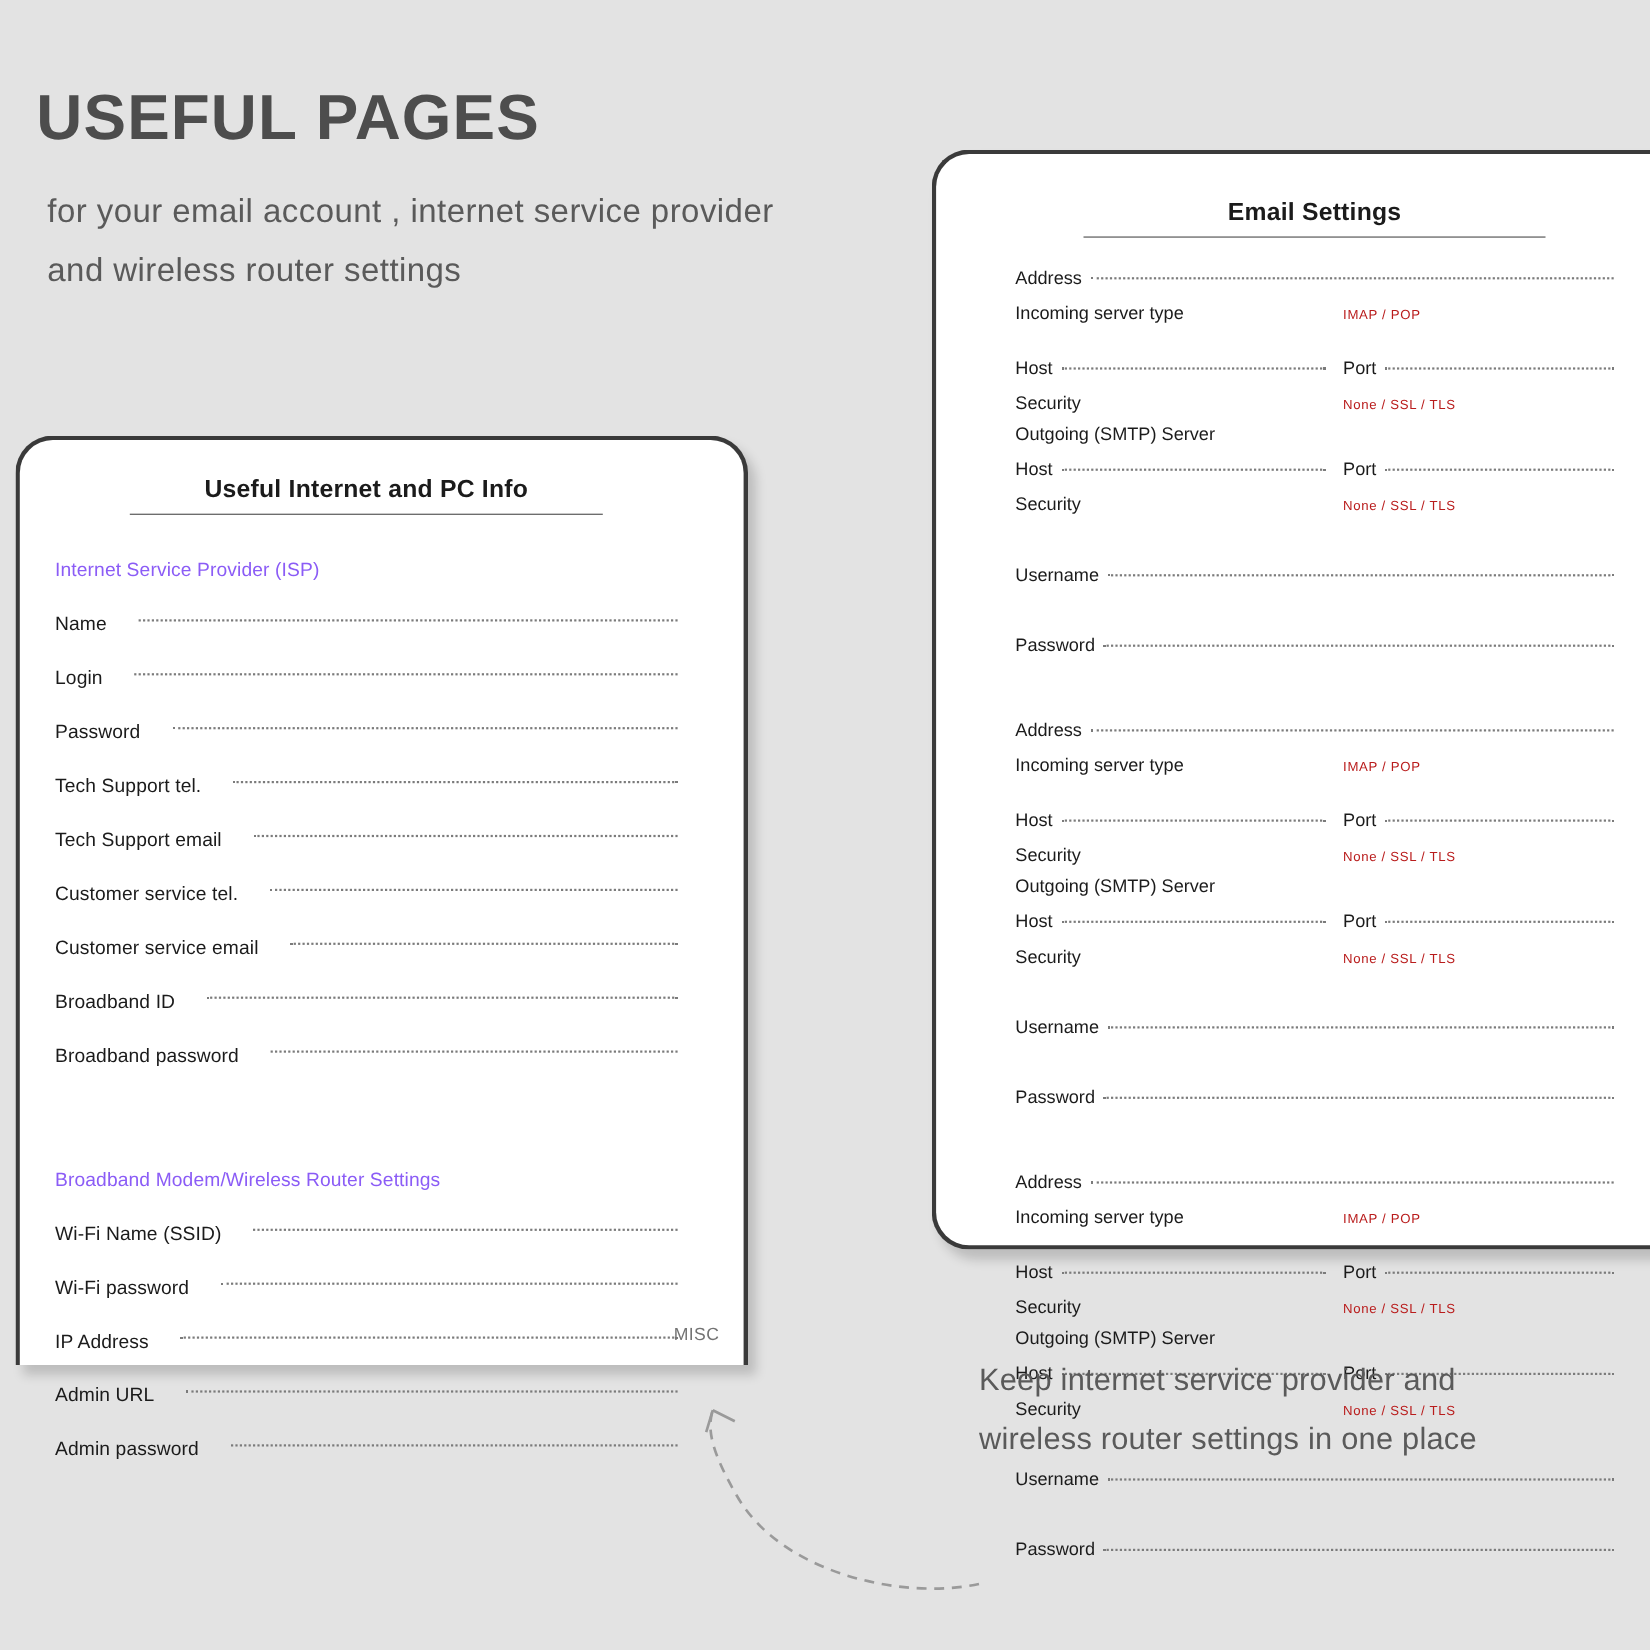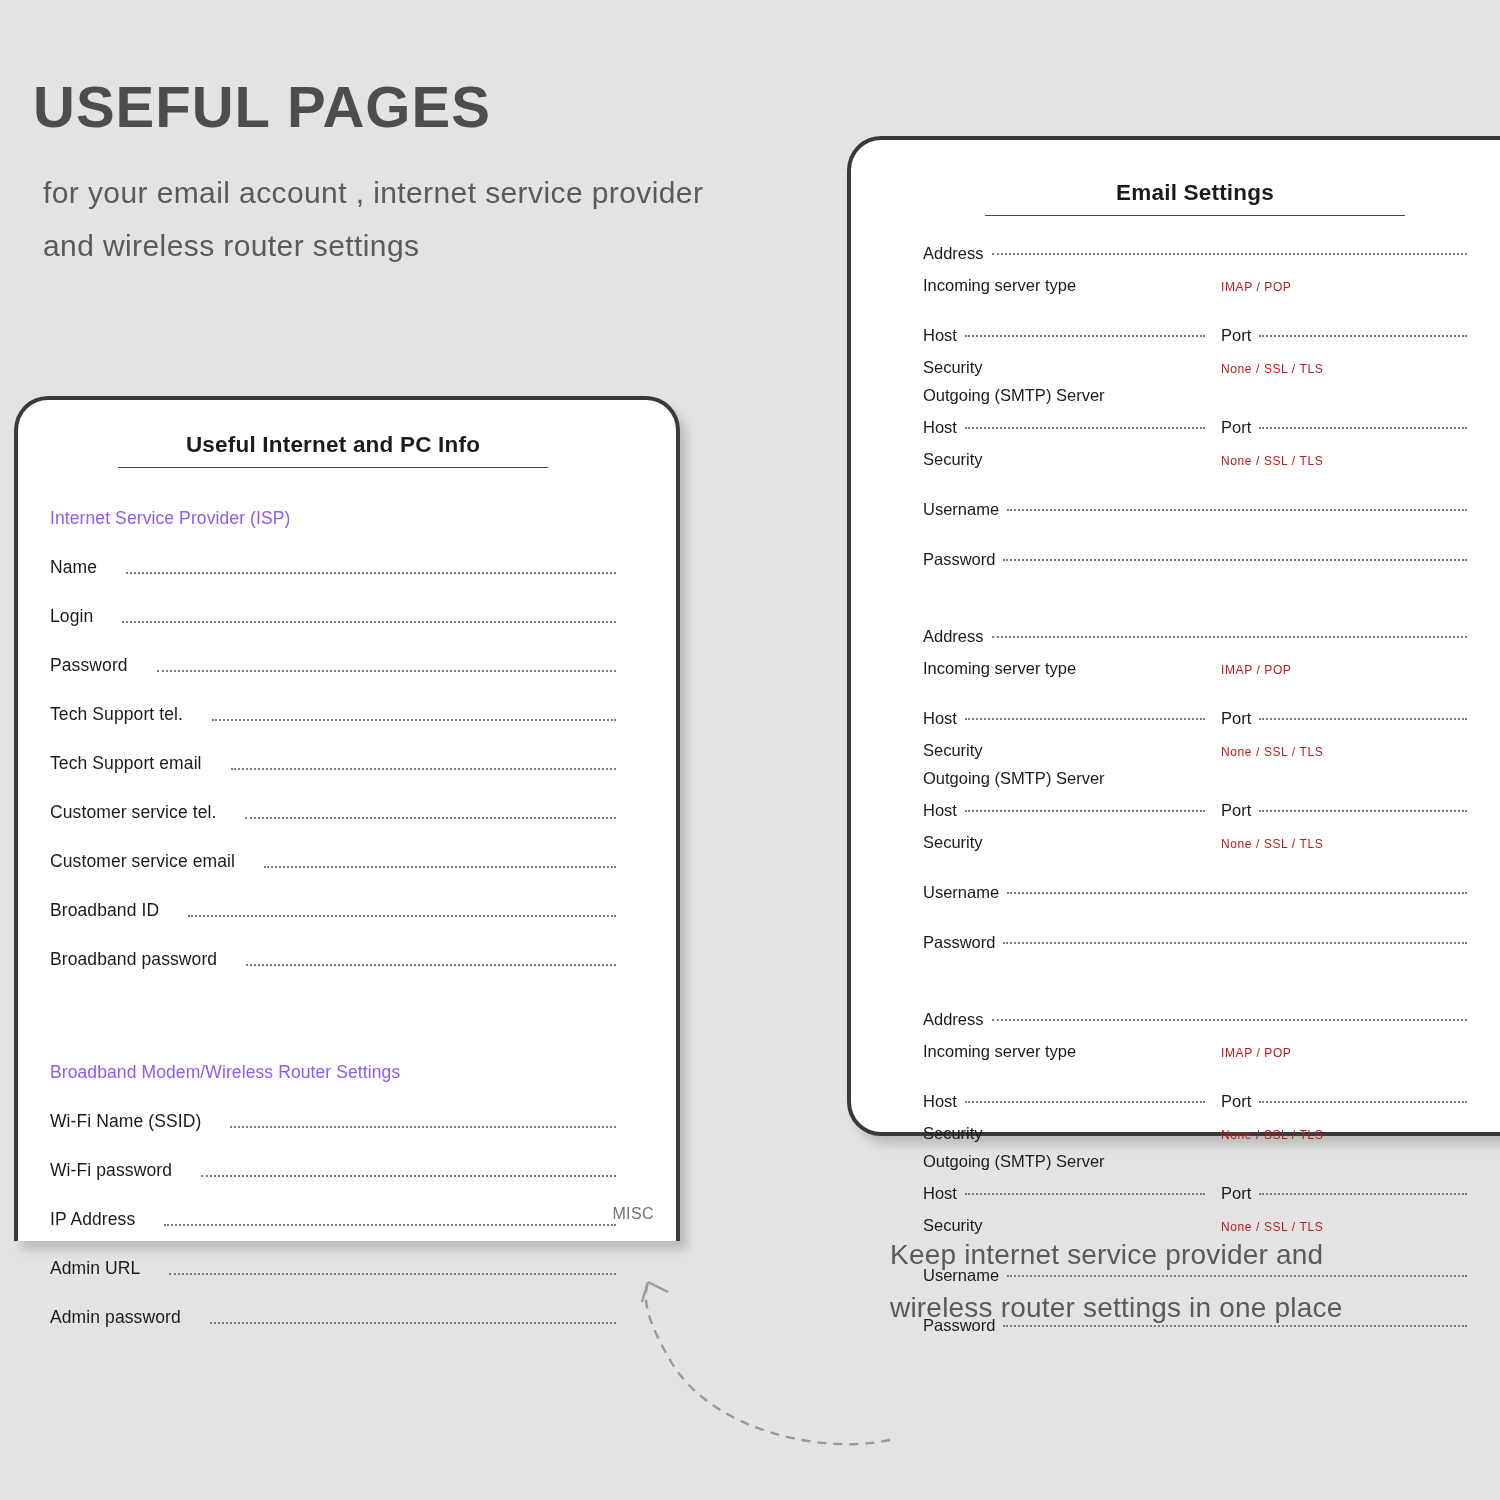--- a/index.html
+++ b/index.html
@@ -85,21 +85,21 @@
   .lp-inner .title-rule { width: 430px; }
 
   .section-label {
     font-size: 17.5px;
     color: #8b5cf6;
     margin-top: 40px;
     letter-spacing: 0.1px;
   }
   .field-row {
     display: flex;
-    align-items: flex-end;
+    align-items: center;
     margin-top: 28px;
     white-space: nowrap;
     gap: 20px;
   }
   .field-label {
     font-size: 17.5px;
     color: #1b1b1b;
     letter-spacing: 0.1px;
     flex: 0 0 auto;
   }
@@ -126,21 +126,21 @@
   .rp-inner {
     padding: 40px 40px 0 72px;
   }
   .rp-inner .title-rule { width: 420px; }
 
   .em-block { margin-top: 28px; }
   .em-row {
     display: flex;
     align-items: baseline;
     white-space: nowrap;
-    margin-top: 13px;
+    margin-top: 27px;
   }
   .em-row.tight { margin-top: 9px; }
   .em-label {
     font-size: 16.5px;
     color: #1b1b1b;
     flex: 0 0 auto;
   }
   .em-dots {
     flex: 1 1 auto;
     margin-left: 8px;

